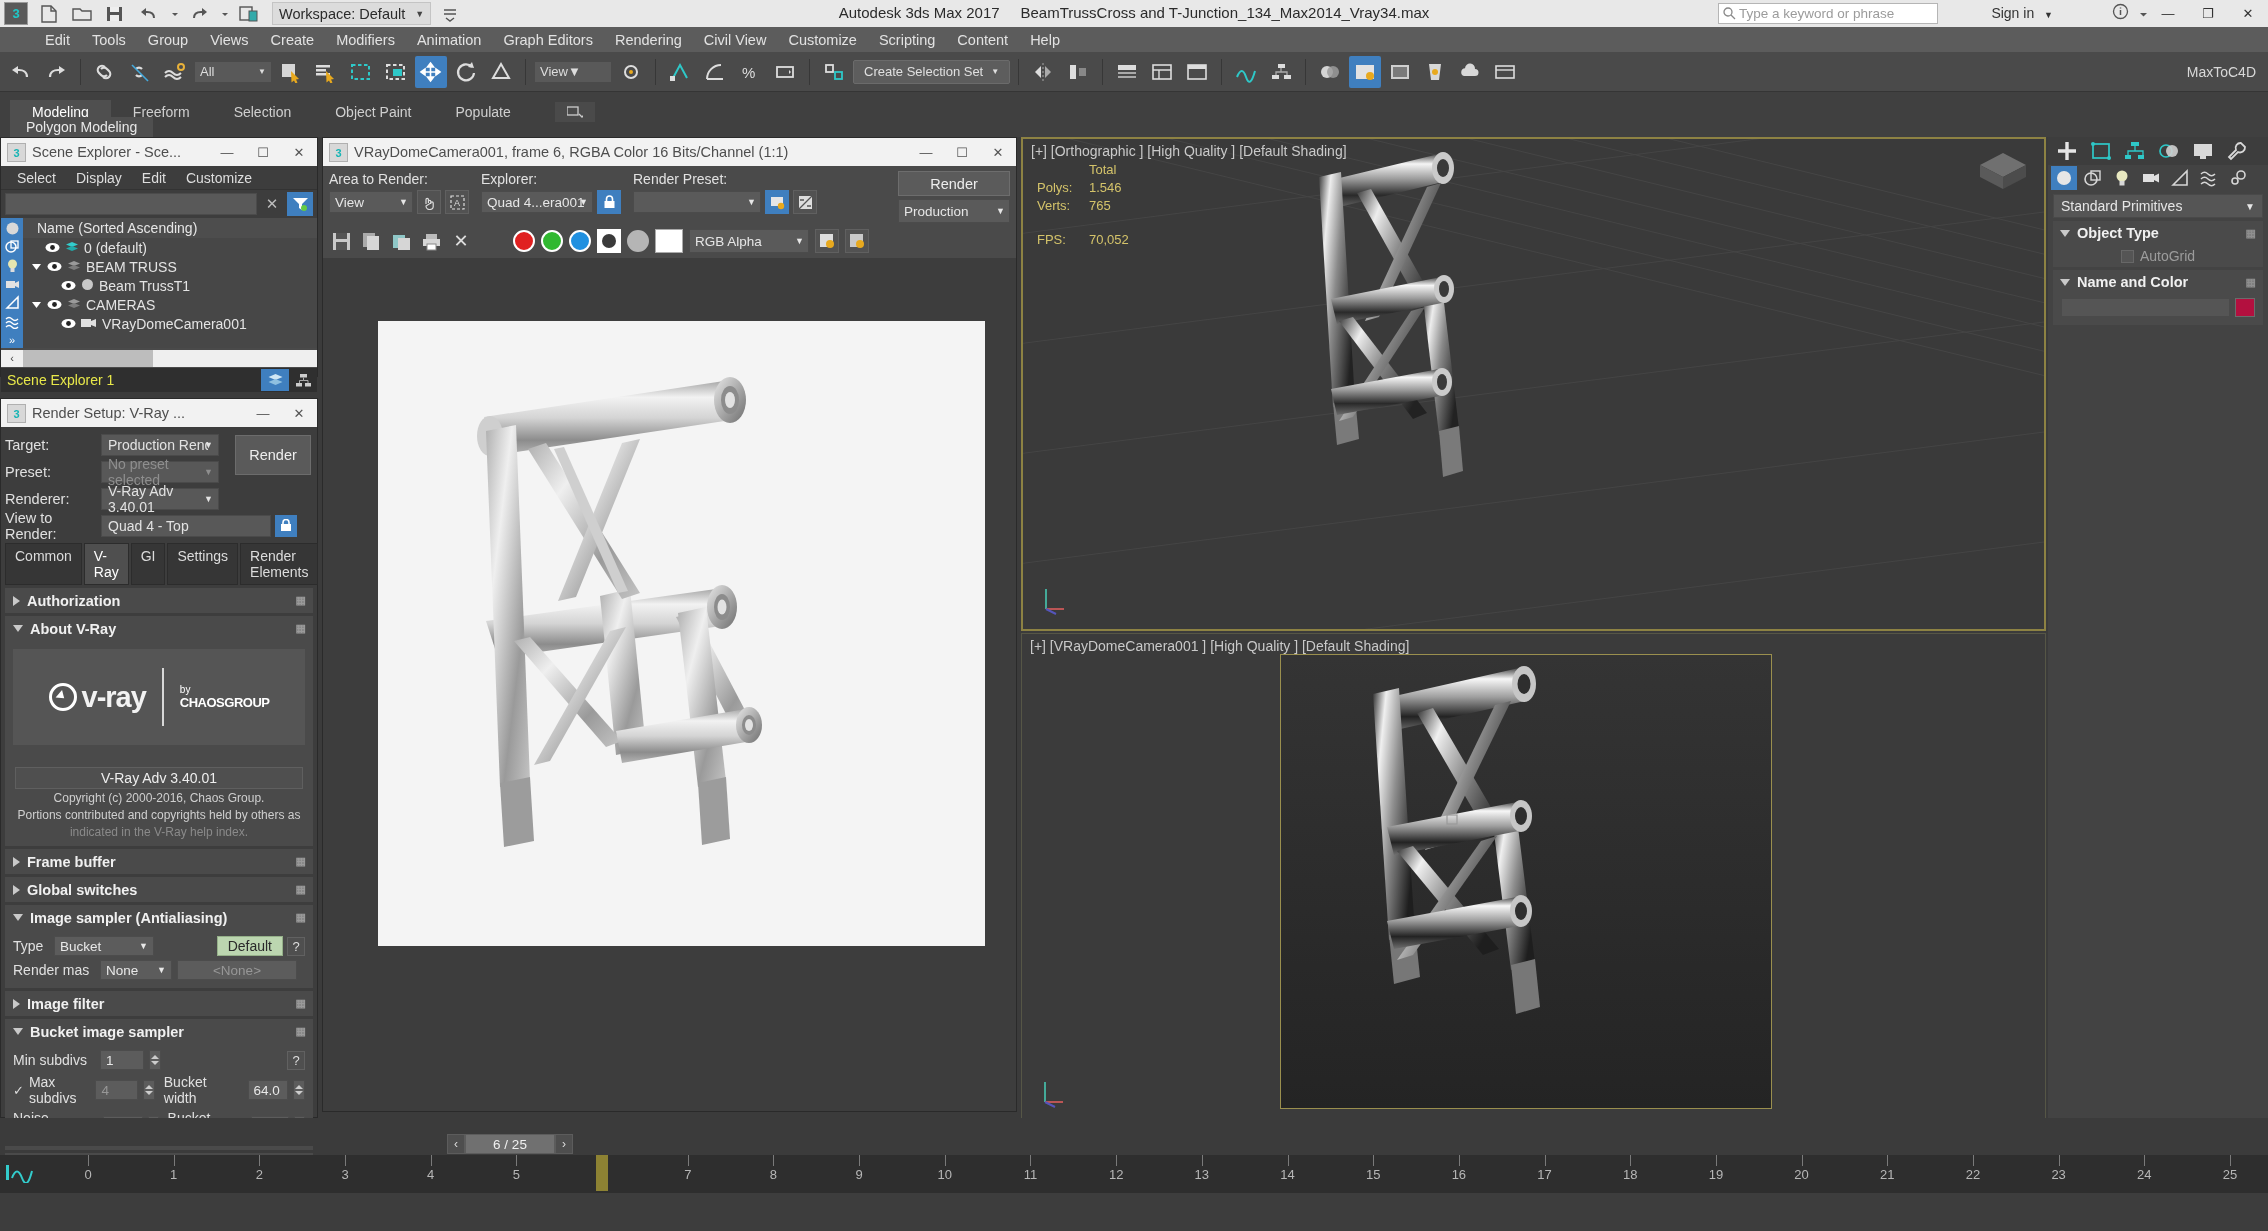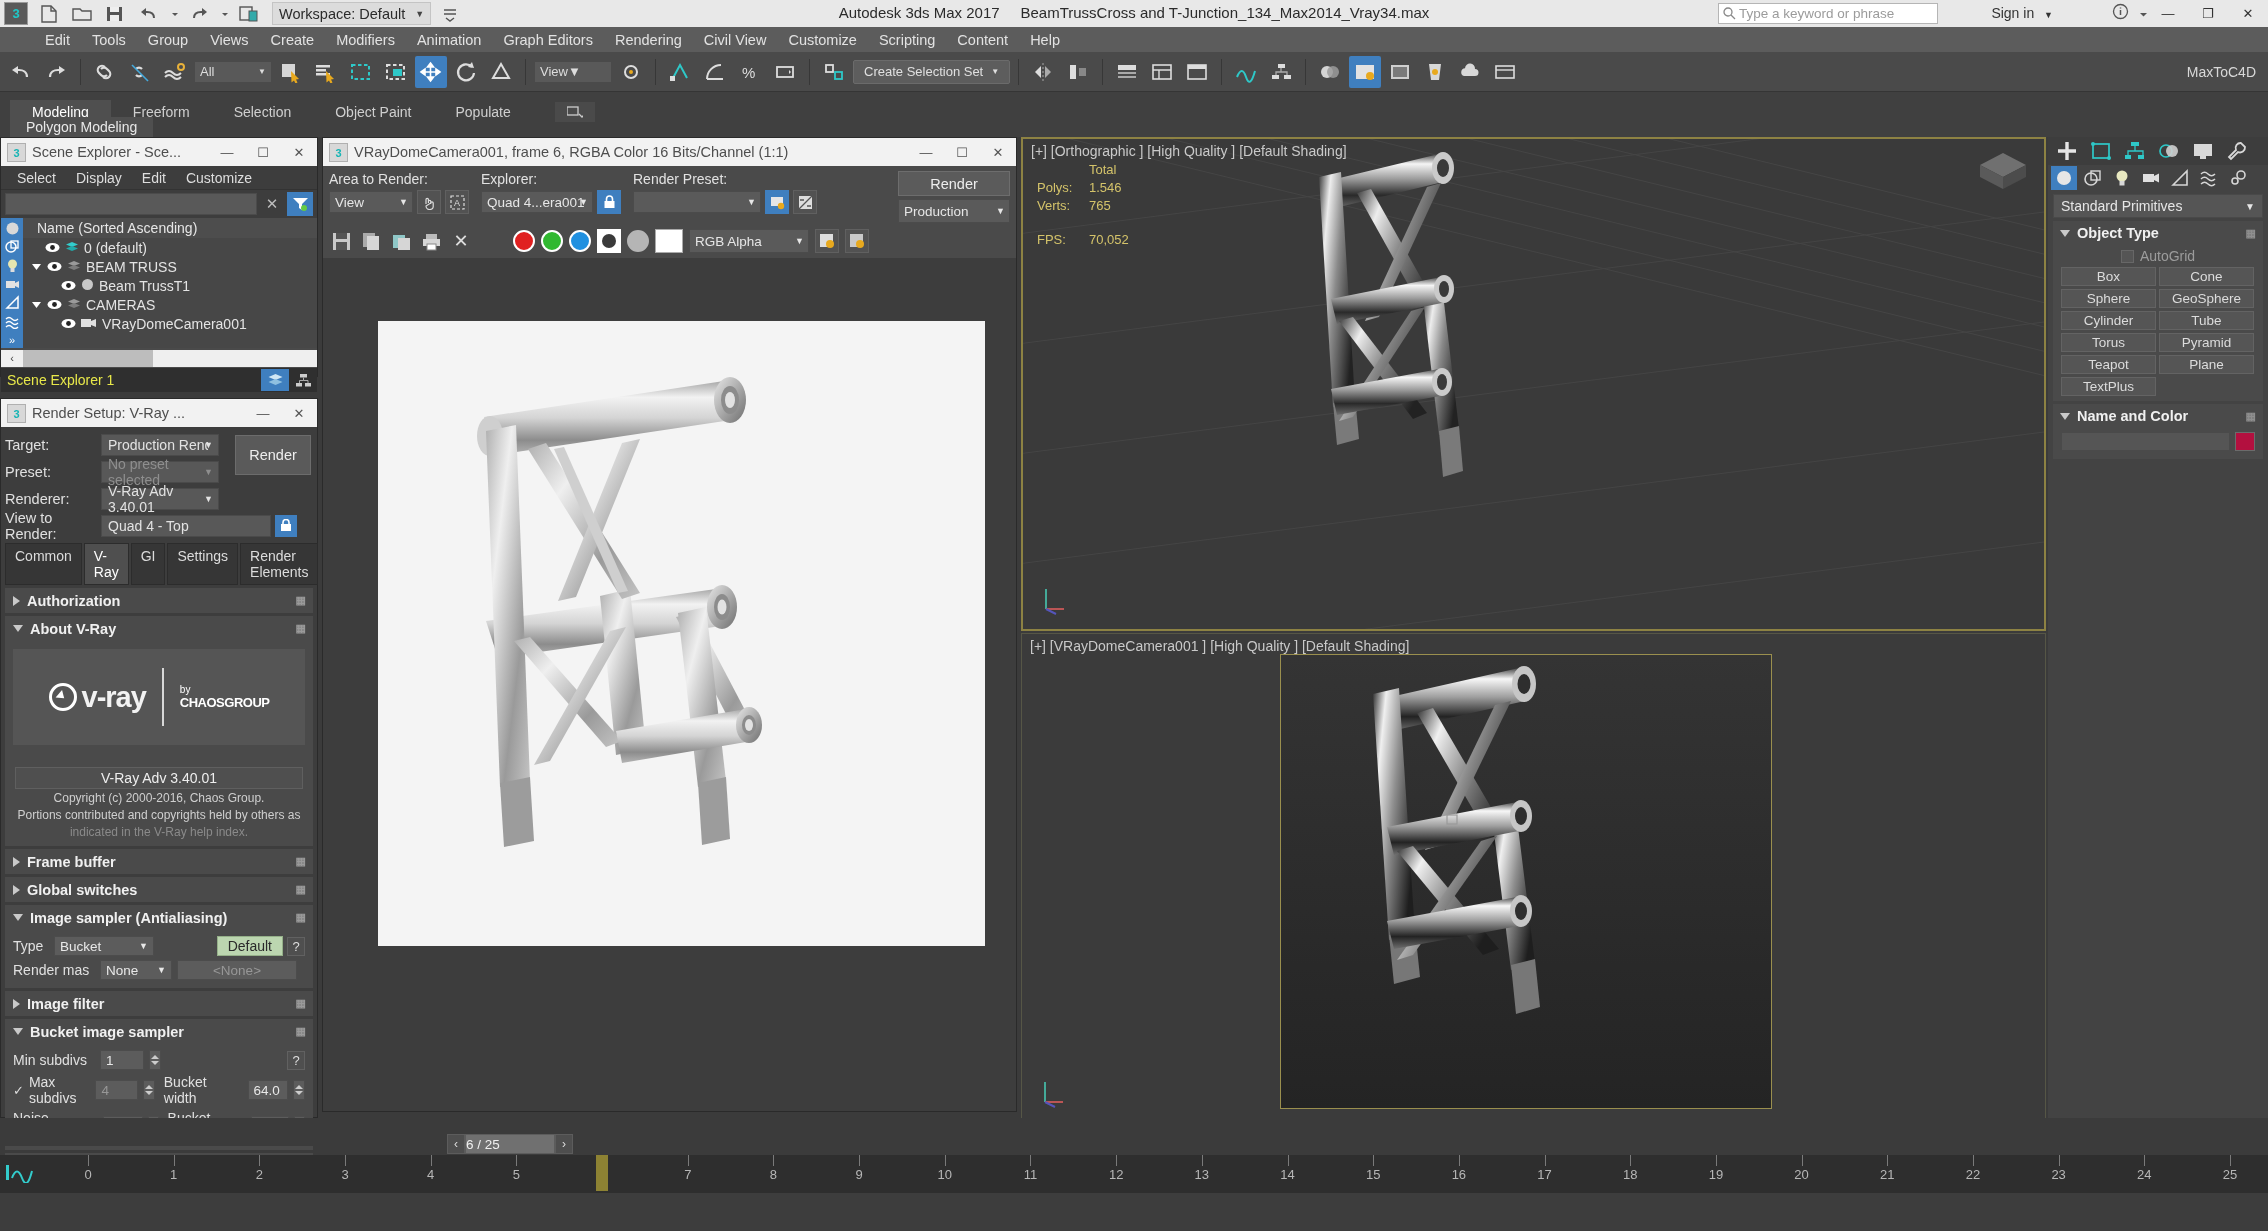--- a/index.html
+++ b/index.html
@@ -204,21 +204,21 @@
   .nc-row{ display:flex; align-items:center; gap:5px; padding:4px 8px 8px 8px; }
   .nc-inp{ flex:1; height:19px; background:#555; border:1px solid #4a4a4a; }
   .nc-sw{ width:20px; height:19px; border:1px solid #6b6b6b; }
 
   
   .timebar{ position:absolute; left:0; top:1118px; width:2268px; height:28px; background:#3b3b3b; }
   .frame-ctr{ position:absolute; left:447px; top:1134px; display:flex; align-items:center; }
   .fc-arrow{ width:18px; height:20px; background:#4e4e4e; border:1px solid #5c5c5c;
      color:#ddd; font-size:12px; text-align:center; line-height:18px; cursor:pointer; }
   .fc-val{ width:90px; height:20px; background:#707070; border:1px solid #5c5c5c;
-     font-size:13.5px; color:#f0f0f0; text-align:left; line-height:19px; }
+     font-size:13.5px; color:#f0f0f0; text-align:center; line-height:19px; }
   .ruler{ position:absolute; left:0; top:1155px; width:2268px; height:38px; background:#2e2e2e; }
   .ruler .curve{ position:absolute; left:6px; top:8px; width:36px; height:22px; }
   .tick{ position:absolute; top:0; width:1px; height:11px; background:#7a7a7a; }
   .tlabel{ position:absolute; top:12px; font-size:13px; color:#b7b7b7; transform:translateX(-50%); }
   .slider{ position:absolute; top:0px; width:12px; height:36px; background:#8d8233; }
   .statusbar{ position:absolute; left:0; top:1193px; width:2268px; height:38px; background:#3d3d3d; }
 </style>
 </head>
 <body>
 
@@ -1337,33 +1337,20 @@
     </div>
     <div class="cp-roll">
       <div class="cp-rh">
         <span class="tri d"></span>
         <span>Object Type</span>
         <span class="grip">▦</span>
       </div>
       <div class="autogrid">
         <div class="agbox"></div>
         <span>AutoGrid</span>
-      </div>
-      <div class="otgrid">
-        <div class="otbtn">Box</div>
-        <div class="otbtn">Cone</div>
-        <div class="otbtn">Sphere</div>
-        <div class="otbtn">GeoSphere</div>
-        <div class="otbtn">Cylinder</div>
-        <div class="otbtn">Tube</div>
-        <div class="otbtn">Torus</div>
-        <div class="otbtn">Pyramid</div>
-        <div class="otbtn">Teapot</div>
-        <div class="otbtn">Plane</div>
-        <div class="otbtn">TextPlus</div>
       </div>
     </div>
     <div class="cp-roll">
       <div class="cp-rh">
         <span class="tri d"></span>
         <span>Name and Color</span>
         <span class="grip">▦</span>
       </div>
       <div class="nc-row">
         <div class="nc-inp"></div>

